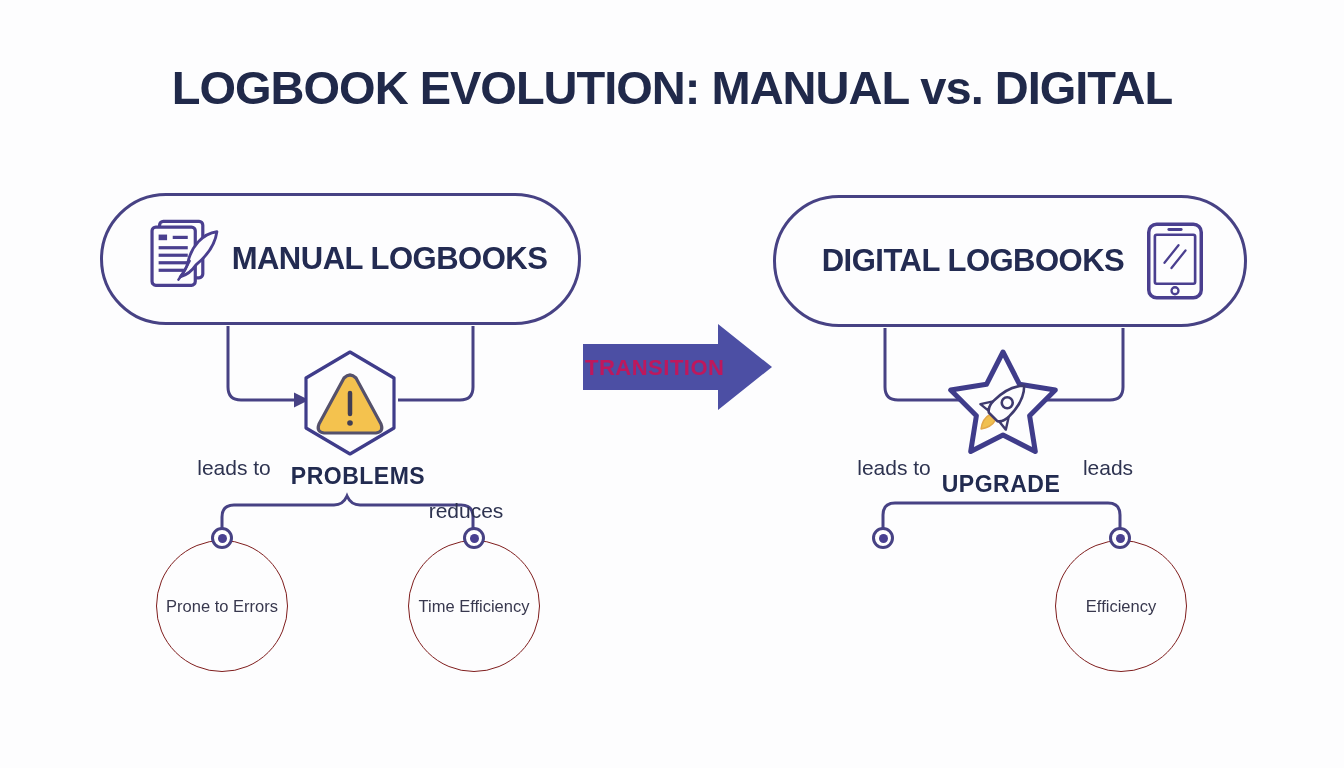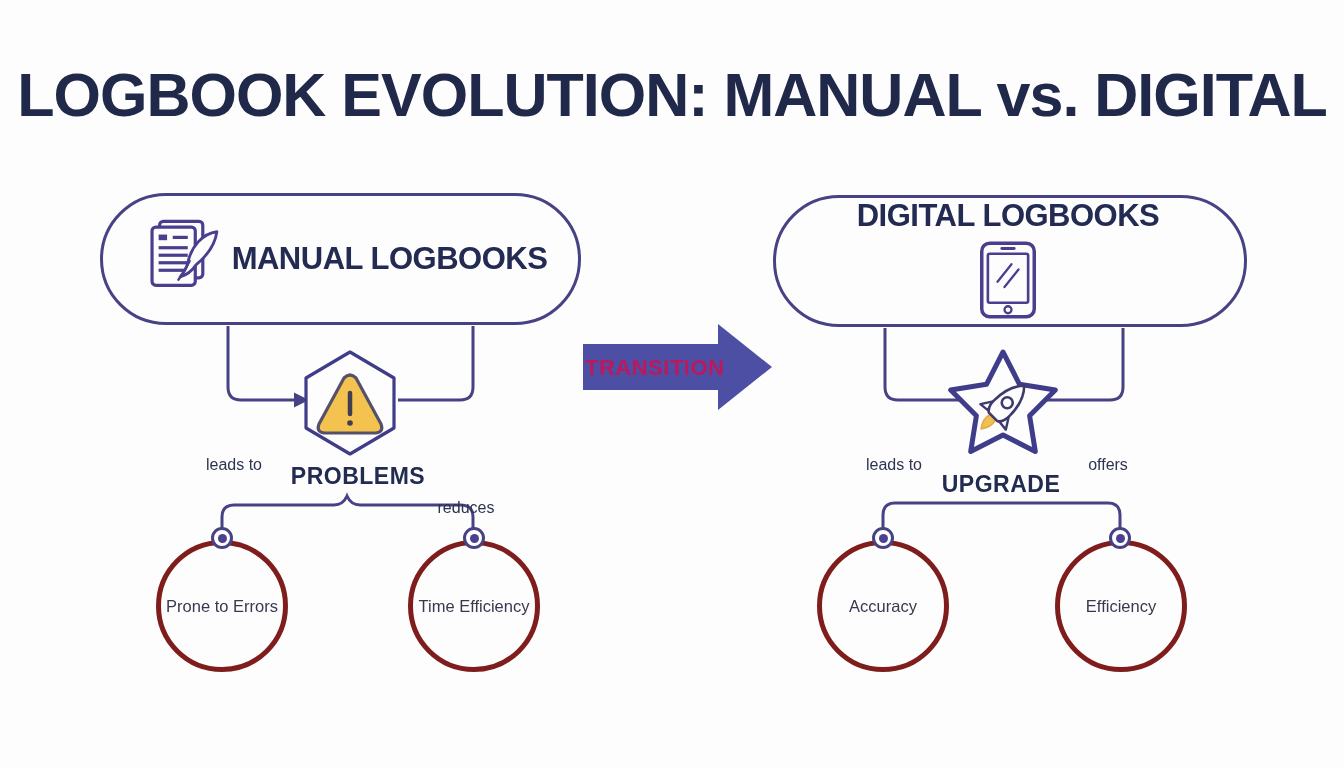--- a/index.html
+++ b/index.html
@@ -12,57 +12,57 @@
     overflow: hidden;
   }
   svg.layer {
     position: absolute; left: 0; top: 0;
     width: 1344px; height: 768px;
     z-index: 1;
   }
   .page-title {
     position: absolute; left: 0; top: 60px; width: 1344px;
     text-align: center;
-    font-size: 61px; font-weight: 800; letter-spacing: -1px;
+    font-size: 47px; font-weight: 800; letter-spacing: -1px;
     color: #20294a; white-space: nowrap;
     z-index: 2;
   }
   .pill {
     position: absolute; z-index: 2;
     height: 132px; border: 3px solid #474284; border-radius: 66px;
     background: #fdfdfe;
     display: flex; align-items: center;
   }
   .pill-left { left: 100px; top: 193px; width: 481px; padding: 0 30px 0 34px; }
-  .pill-right { left: 773px; top: 195px; width: 474px; padding: 0 34px 0 30px; flex-direction: column; }
+  .pill-right { left: 773px; top: 195px; width: 474px; padding: 0 34px 0 30px; }
   .pill-label {
     flex: 1; text-align: center;
     font-size: 31px; font-weight: 800; letter-spacing: -0.5px;
     color: #232b52; white-space: nowrap;
   }
   .pill-icon { flex: 0 0 auto; display: block; }
   .edge-label {
     position: absolute; z-index: 2; width: 130px; text-align: center;
-    font-size: 16px; color: #2e3350; white-space: nowrap;
+    font-size: 21px; color: #2e3350; white-space: nowrap;
   }
   .node-label {
     position: absolute; z-index: 2; width: 170px; text-align: center;
     font-size: 23px; font-weight: 800; letter-spacing: 0.5px;
     color: #222b50; white-space: nowrap;
   }
   .transition-label {
     position: absolute; z-index: 2;
     left: 585px; top: 355px; width: 130px; text-align: center;
     font-size: 22px; font-weight: 800; letter-spacing: 0.5px;
     color: #be185d; white-space: nowrap;
   }
   .leaf-circle {
     position: absolute; z-index: 2;
     width: 132px; height: 132px; border-radius: 50%;
-    border: 5px solid #7f1d1d; background: #fdfdfe;
+    border: 1px solid #7f1d1d; background: #fdfdfe;
     display: flex; align-items: center; justify-content: center;
     text-align: center; font-size: 16.5px; color: #38384e;
     padding: 0 4px; white-space: nowrap;
   }
   .node-ring {
     position: absolute; z-index: 3;
     width: 22px; height: 22px; border-radius: 50%;
     border: 3px solid #474284; background: #ffffff;
     display: flex; align-items: center; justify-content: center;
   }
@@ -146,30 +146,27 @@
   </div>
 
   <div class="transition-label">TRANSITION</div>
 
   <div class="edge-label" style="left:169px; top:456px;">leads to</div>
   <div class="node-label" style="left:273px; top:463px;">PROBLEMS</div>
   <div class="edge-label" style="left:401px; top:456px;margin-top:43px;">reduces</div>
 
   <div class="edge-label" style="left:829px; top:456px;">leads to</div>
   <div class="node-label" style="left:916px; top:463px;margin-top:8px;">UPGRADE</div>
-  <div class="edge-label" style="left:1043px; top:456px;">offers</div>
+  <div class="edge-label" style="left:1043px; top:456px;">leads</div>
 
   <div class="leaf-circle" style="left:156px; top:540px;">
     <span>Prone to Errors</span>
   </div>
   <div class="leaf-circle" style="left:408px; top:540px;">
     <span>Time Efficiency</span>
-  </div>
-  <div class="leaf-circle" style="left:817px; top:540px;">
-    <span>Accuracy</span>
   </div>
   <div class="leaf-circle" style="left:1055px; top:540px;">
     <span>Efficiency</span>
   </div>
 
   <div class="node-ring" style="left:211px; top:527px;">
       <div class="dot"></div>
     </div>
   <div class="node-ring" style="left:463px; top:527px;">
       <div class="dot"></div>

